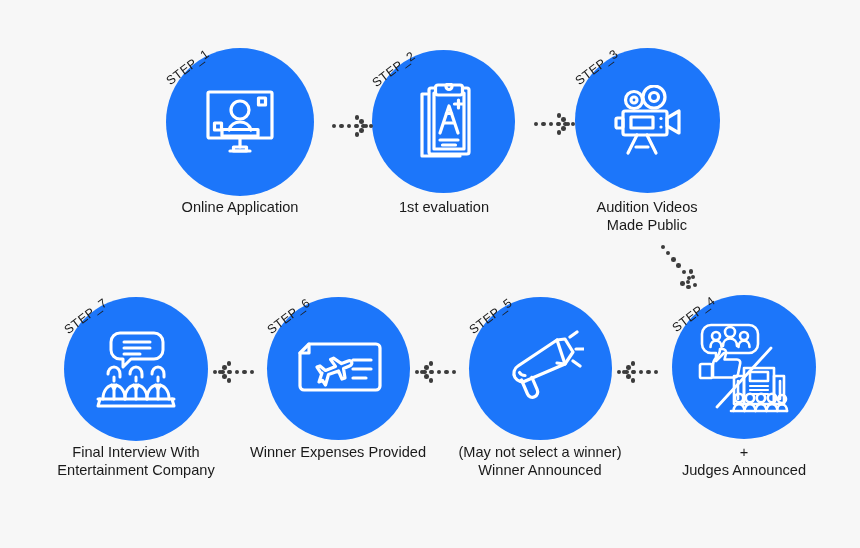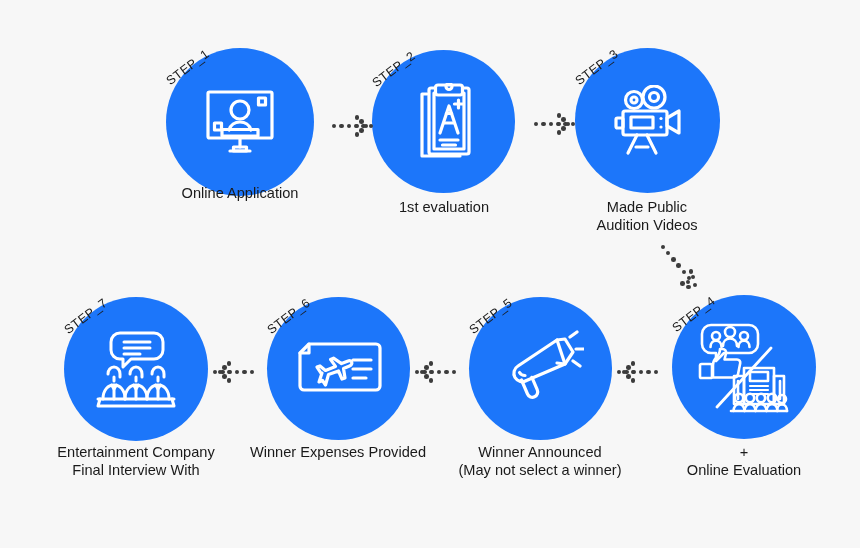--- a/index.html
+++ b/index.html
@@ -83,21 +83,21 @@
           <rect x="22" y="43.5" width="36" height="6.5"></rect>
           <rect x="58.5" y="12" width="7" height="7"></rect>
           <rect x="14.5" y="37" width="7" height="7"></rect>
           <path d="M40 52v9"></path>
           <path d="M30 65h20"></path>
           <path d="M33.5 61h13v4h-13z"></path>
         </svg>
       </span>
     </div>
     <div class="step-tag" style="left:172px; top:74px; transform: rotate(-37deg);">STEP_1</div>
-    <div class="caption" style="left:140px; top:185px; width:200px;">
+    <div class="caption" style="left:140px; top:199px; width:200px;">
       <span class="cl">Online Application</span>
     </div>
   </div>
 
   <div class="node">
     <div class="circle" style="left:372px; top:50px; width:143px; height:143px;">
       <span>
         <svg width="62" height="78" viewBox="0 0 62 78" fill="none" stroke="#ffffff" stroke-width="3.2" stroke-linecap="round" stroke-linejoin="round">
           <path d="M14 11H9v62h38"></path>
           <rect x="16" y="5" width="40" height="66" rx="2"></rect>
@@ -132,22 +132,22 @@
           <circle cx="54" cy="42" r="1.6" fill="#ffffff" stroke="none"></circle>
           <path d="M60 33l12-7v22l-12-7z"></path>
           <rect x="9" y="33" width="7" height="10" rx="1.5"></rect>
           <path d="M30 50l-9 18M40 50l9 18"></path>
           <path d="M29 62h12"></path>
         </svg>
       </span>
     </div>
     <div class="step-tag" style="left:581px; top:74px; transform: rotate(-37deg);">STEP_3</div>
     <div class="caption" style="left:547px; top:199px; width:200px;">
+      <span class="cl">Audition Videos</span>
       <span class="cl">Made Public</span>
-      <span class="cl">Audition Videos</span>
     </div>
   </div>
 
   <div class="node">
     <div class="circle" style="left:672px; top:295px; width:144px; height:144px;">
       <span>
         <svg width="108" height="104" viewBox="0 0 108 104" fill="none" stroke="#ffffff" stroke-width="2.6" stroke-linecap="round" stroke-linejoin="round">
 
           <path d="M12 19a9 9 0 019-9h38a9 9 0 019 9v10a9 9 0 01-9 9H34l-8 8v-8h-5a9 9 0 01-9-9z"></path>
           <circle cx="40" cy="17" r="5"></circle>
@@ -183,40 +183,40 @@
             <circle cx="92" cy="84" r="4"></circle>
               <path d="M87 96c0-3.8 2.2-6.5 5-6.5s5 2.7 5 6.5"></path>
           </g>
           <path d="M41 96h56"></path>
         </svg>
       </span>
     </div>
     <div class="step-tag" style="left:678px; top:321px; transform: rotate(-37deg);">STEP_4</div>
     <div class="caption" style="left:644px; top:444px; width:200px;">
       <span class="cl">+</span>
-      <span class="cl">Online Evaluation</span>
+      <span class="cl">Judges Announced</span>
     </div>
   </div>
 
   <div class="node">
     <div class="circle" style="left:469px; top:297px; width:143px; height:143px;">
       <span>
         <svg width="86" height="80" viewBox="0 0 86 80" fill="none" stroke="#ffffff" stroke-width="3.2" stroke-linecap="round" stroke-linejoin="round">
           <path d="M59 11L20 37a8.5 8.5 0 00-3 11.5 8.5 8.5 0 0011.5 3L67 35z"></path>
           <path d="M59 11l8-1 8 13-8 12-8-1"></path>
           <path d="M23.5 51l6 14c1.2 2.8 4.3 4 7 2.8s3.9-4.4 2.7-7.1l-5.3-12.4"></path>
           <path d="M21.5 43.5c1.2 2 3 3 5.5 3"></path>
           <path d="M72 8l7-5M78 20h8M75 32l7 5"></path>
         </svg>
       </span>
     </div>
     <div class="step-tag" style="left:475px; top:323px; transform: rotate(-37deg);">STEP_5</div>
     <div class="caption" style="left:440px; top:444px; width:200px;">
+      <span class="cl">(May not select a winner)</span>
       <span class="cl">Winner Announced</span>
-      <span class="cl">(May not select a winner)</span>
     </div>
   </div>
 
   <div class="node">
     <div class="circle" style="left:267px; top:297px; width:143px; height:143px;">
       <span>
         <svg width="86" height="58" viewBox="0 0 86 58" fill="none" stroke="#ffffff" stroke-width="3.2" stroke-linecap="round" stroke-linejoin="round">
           <path d="M13 4h67a4 4 0 014 4v38a4 4 0 01-4 4H8a4 4 0 01-4-4V13z"></path>
           <path d="M13 4v9H4"></path>
           <path d="M26 33l-3 9 3.5-1.5 3 4.5 3-10.5 10-3.5 3.5 8 3-1-1.5-9.5 6-2.5c2-.8 2.8-2.4 2.2-3.8-.6-1.4-2.3-1.8-4.2-1l-6 2.4-8-5.4-3 1.2 5 7-10 4-5.5-4.5-3 1.2 4 6z"></path>
@@ -259,22 +259,22 @@
             <path d="M63 60v10"></path>
           </g>
 
           <path d="M3 70h76"></path>
           <path d="M5 70l-2 7h76l-2-7"></path>
         </svg>
       </span>
     </div>
     <div class="step-tag" style="left:70px; top:323px; transform: rotate(-37deg);">STEP_7</div>
     <div class="caption" style="left:36px; top:444px; width:200px;">
+      <span class="cl">Final Interview With</span>
       <span class="cl">Entertainment Company</span>
-      <span class="cl">Final Interview With</span>
     </div>
   </div>
 
   <div class="connector" style="left:322px; top:112px; width:50px; height:28px;">
       <span class="dot" style="width: 4.6px; height: 4.6px; left: 9.7px; top: 11.7px; background: rgb(60, 60, 60);"></span>
       <span class="dot" style="width: 4.6px; height: 4.6px; left: 17.1px; top: 11.7px; background: rgb(60, 60, 60);"></span>
       <span class="dot" style="width: 4.6px; height: 4.6px; left: 24.5px; top: 11.7px; background: rgb(60, 60, 60);"></span>
       <span class="dot" style="width: 4.6px; height: 4.6px; left: 31.9px; top: 11.7px; background: rgb(60, 60, 60);"></span>
       <span class="dot" style="width: 4.6px; height: 4.6px; left: 39.3px; top: 11.7px; background: rgb(60, 60, 60);"></span>
       <span class="dot" style="width: 4.6px; height: 4.6px; left: 46.7px; top: 11.7px; background: rgb(60, 60, 60);"></span>

